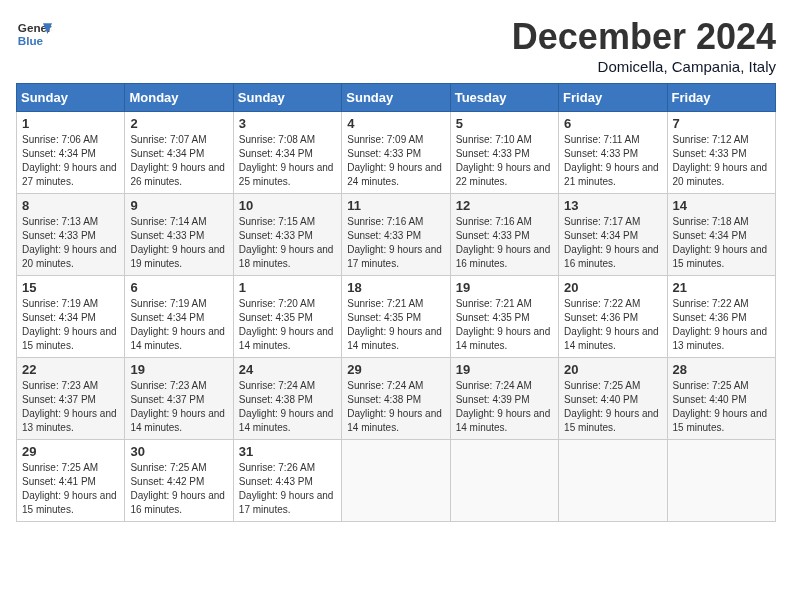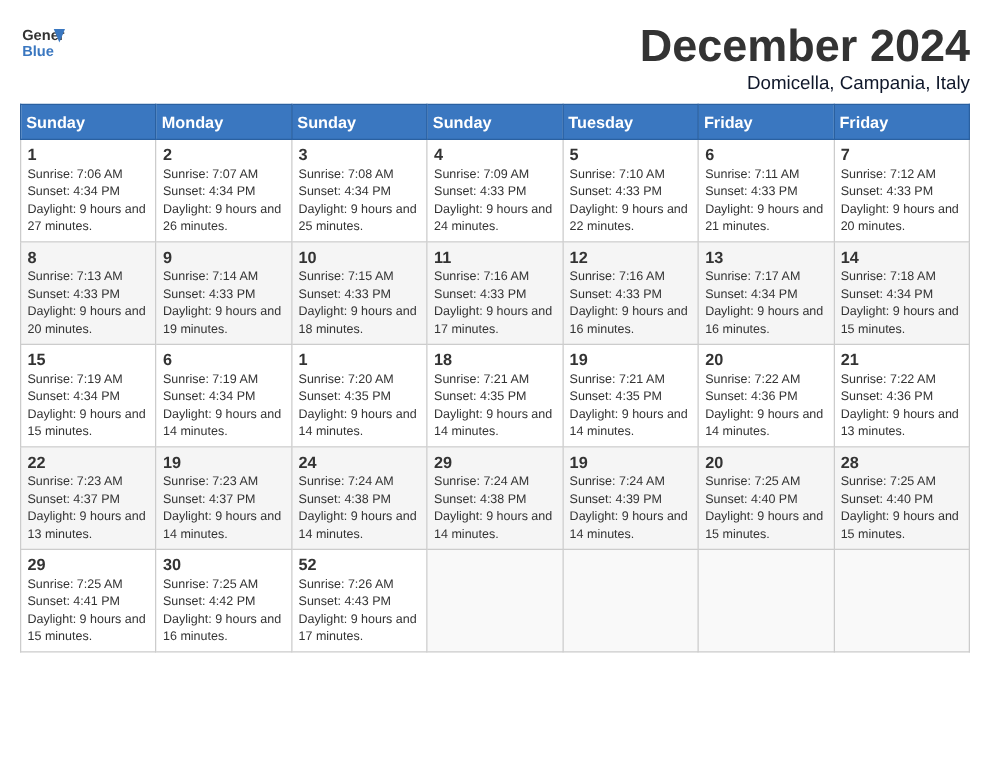--- a/index.html
+++ b/index.html
@@ -139,20 +139,20 @@
         <td><span class="day-number">19</span><span class="cell-text">Sunrise: 7:23 AM<br>Sunset: 4:37 PM<br>Daylight: 9 hours and 14 minutes.</span></td>
         <td><span class="day-number">24</span><span class="cell-text">Sunrise: 7:24 AM<br>Sunset: 4:38 PM<br>Daylight: 9 hours and 14 minutes.</span></td>
         <td><span class="day-number">29</span><span class="cell-text">Sunrise: 7:24 AM<br>Sunset: 4:38 PM<br>Daylight: 9 hours and 14 minutes.</span></td>
         <td><span class="day-number">19</span><span class="cell-text">Sunrise: 7:24 AM<br>Sunset: 4:39 PM<br>Daylight: 9 hours and 14 minutes.</span></td>
         <td><span class="day-number">20</span><span class="cell-text">Sunrise: 7:25 AM<br>Sunset: 4:40 PM<br>Daylight: 9 hours and 15 minutes.</span></td>
         <td><span class="day-number">28</span><span class="cell-text">Sunrise: 7:25 AM<br>Sunset: 4:40 PM<br>Daylight: 9 hours and 15 minutes.</span></td>
       </tr>
       <tr>
         <td><span class="day-number">29</span><span class="cell-text">Sunrise: 7:25 AM<br>Sunset: 4:41 PM<br>Daylight: 9 hours and 15 minutes.</span></td>
         <td><span class="day-number">30</span><span class="cell-text">Sunrise: 7:25 AM<br>Sunset: 4:42 PM<br>Daylight: 9 hours and 16 minutes.</span></td>
-        <td><span class="day-number">52</span><span class="cell-text">Sunrise: 7:26 AM<br>Sunset: 4:43 PM<br>Daylight: 9 hours and 17 minutes.</span></td>
+        <td><span class="day-number">31</span><span class="cell-text">Sunrise: 7:26 AM<br>Sunset: 4:43 PM<br>Daylight: 9 hours and 17 minutes.</span></td>
         <td class="empty"></td>
         <td class="empty"></td>
         <td class="empty"></td>
         <td class="empty"></td>
       </tr>
     </tbody>
 </table>
 
 </body></html>

